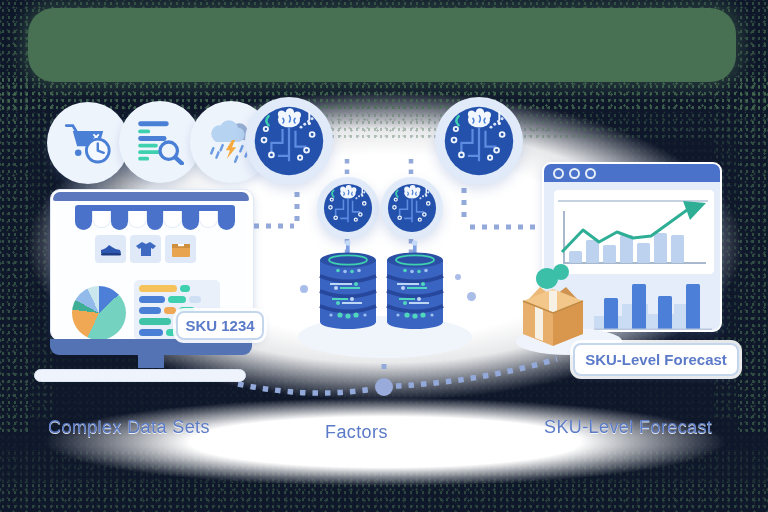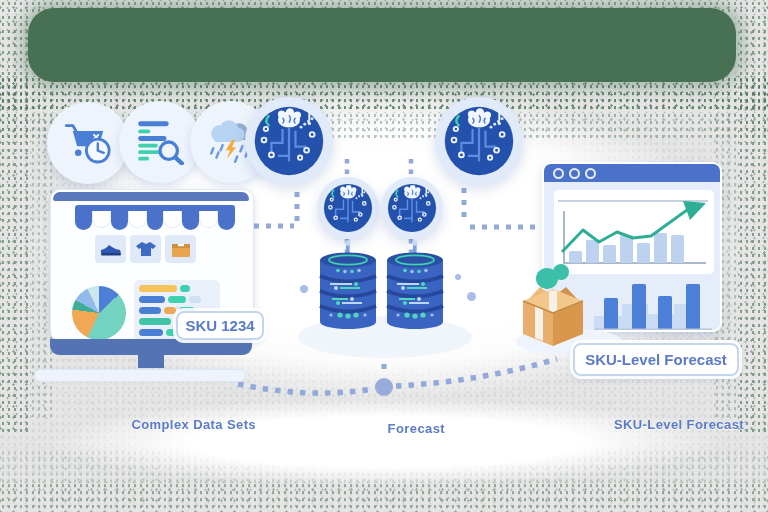--- a/index.html
+++ b/index.html
@@ -1,17 +1,17 @@
 <!DOCTYPE html>
 <html><head>
 <meta charset="utf-8">
 <style>
   html,body{margin:0;padding:0;width:768px;height:512px;overflow:hidden;background:#ffffff;
     font-family:"Liberation Sans", sans-serif;}
-  .canvas{position:relative;width:768px;height:512px;background:#e5e5e5;overflow:hidden;}
+  .canvas{position:relative;width:768px;height:512px;background:#0f172a;overflow:hidden;}
 
   
   .sp{position:absolute;pointer-events:none;
     background-image:
       radial-gradient(rgba(72,112,83,.95) 1.1px, transparent 1.3px),
       radial-gradient(rgba(72,112,83,.75) 1px, transparent 1.2px),
       radial-gradient(rgba(72,112,83,.85) 1.3px, transparent 1.5px);
     background-size:6px 7px, 9px 8px, 13px 11px;
     background-position:0 0, 3px 4px, 7px 2px;}
   .sp-top0{left:0;top:0;width:768px;height:14px;opacity:.55;}
@@ -88,21 +88,21 @@
     display:flex;align-items:center;gap:5px;padding-left:9px;box-sizing:border-box;}
   .w-dot{width:7px;height:7px;border:2px solid #e6eef9;border-radius:50%;}
   .w-card{position:absolute;left:9px;top:25px;width:160px;height:84px;background:#fff;border-radius:5px;
     border:1px solid #e6edf8;}
   .w-bars{position:absolute;left:50px;top:116px;width:120px;height:50px;}
 
   .leaf{position:absolute;border-radius:50%;background:#3bbfa8;}
   .box-platform{position:absolute;left:516px;top:328px;width:106px;height:27px;border-radius:50%;background:#eff4fc;}
   .shipbox{position:absolute;left:516px;top:278px;width:74px;height:70px;}
 
-  .caption{position:absolute;color:#5b7bc7;font-weight:bold;font-size:13px;text-align:right;
+  .caption{position:absolute;color:#5b7bc7;font-weight:normal;font-size:18px;text-align:left;
     letter-spacing:.4px;text-shadow:0 1px 0 rgba(255,255,255,.85);}
   .cap-left{left:48px;top:417px;width:208px;}
   .cap-mid{left:325px;top:419px;width:120px;line-height:1.55;}
   .cap-right{left:544px;top:417px;width:200px;}
 
   .connect{position:absolute;left:0;top:0;pointer-events:none;}
   .deco-dot{position:absolute;border-radius:50%;background:#aabde8;}
 </style>
 </head>
 <body>
@@ -406,17 +406,17 @@
       <polygon points="19,28 27,31 27,63 19,60" fill="#f7f0e4"></polygon>
       <path d="M7 23 L37 35 L67 23" stroke="#c08a44" stroke-width="1.4" fill="none"></path>
     </svg>
   </div>
   <div class="badge badge-fc">
     <span>SKU-Level Forecast</span>
   </div>
 
   <div class="caption cap-left">Complex Data Sets</div>
   <div class="caption cap-mid">
-    <div>Forecast</div>
+    <div>Factors</div>
   </div>
   <div class="caption cap-right">SKU-Level Forecast</div>
 
 </div>
 
 </body></html>

